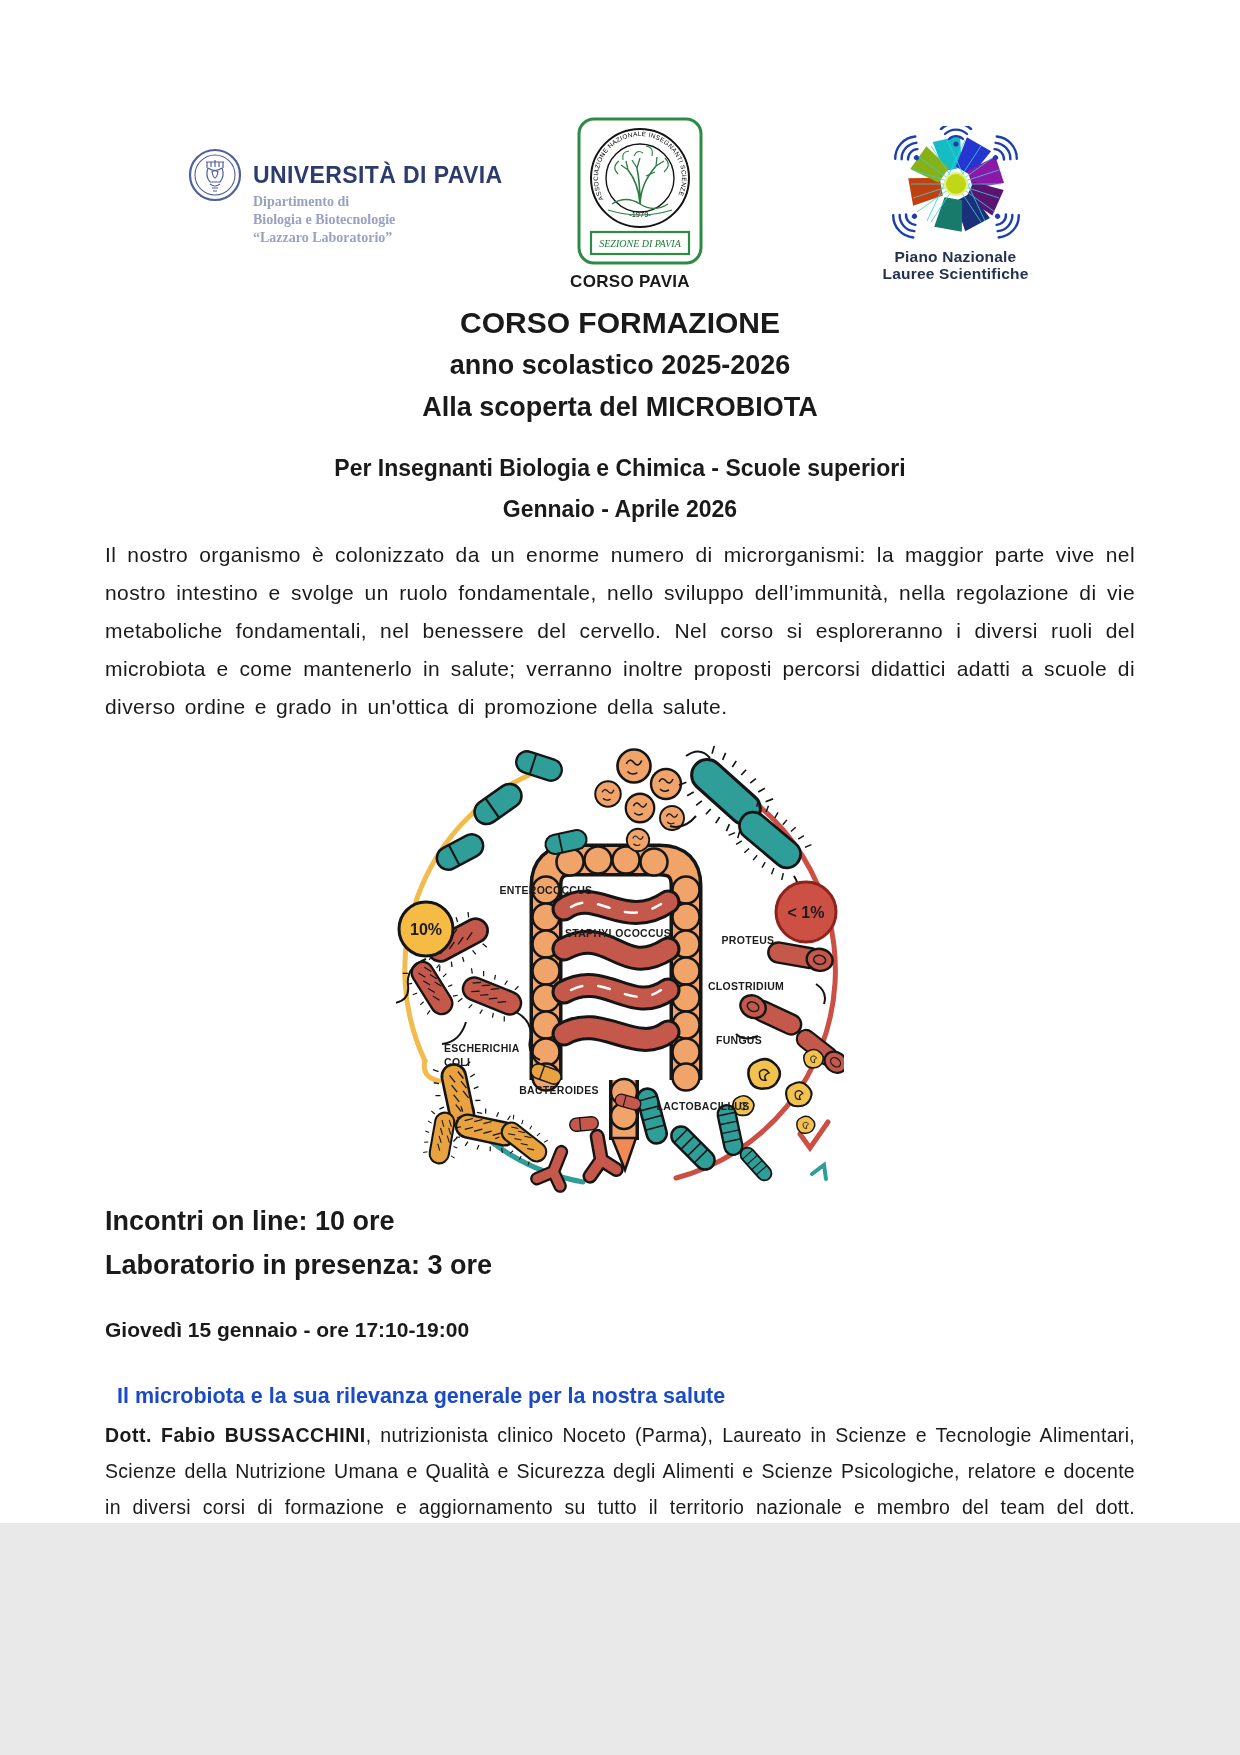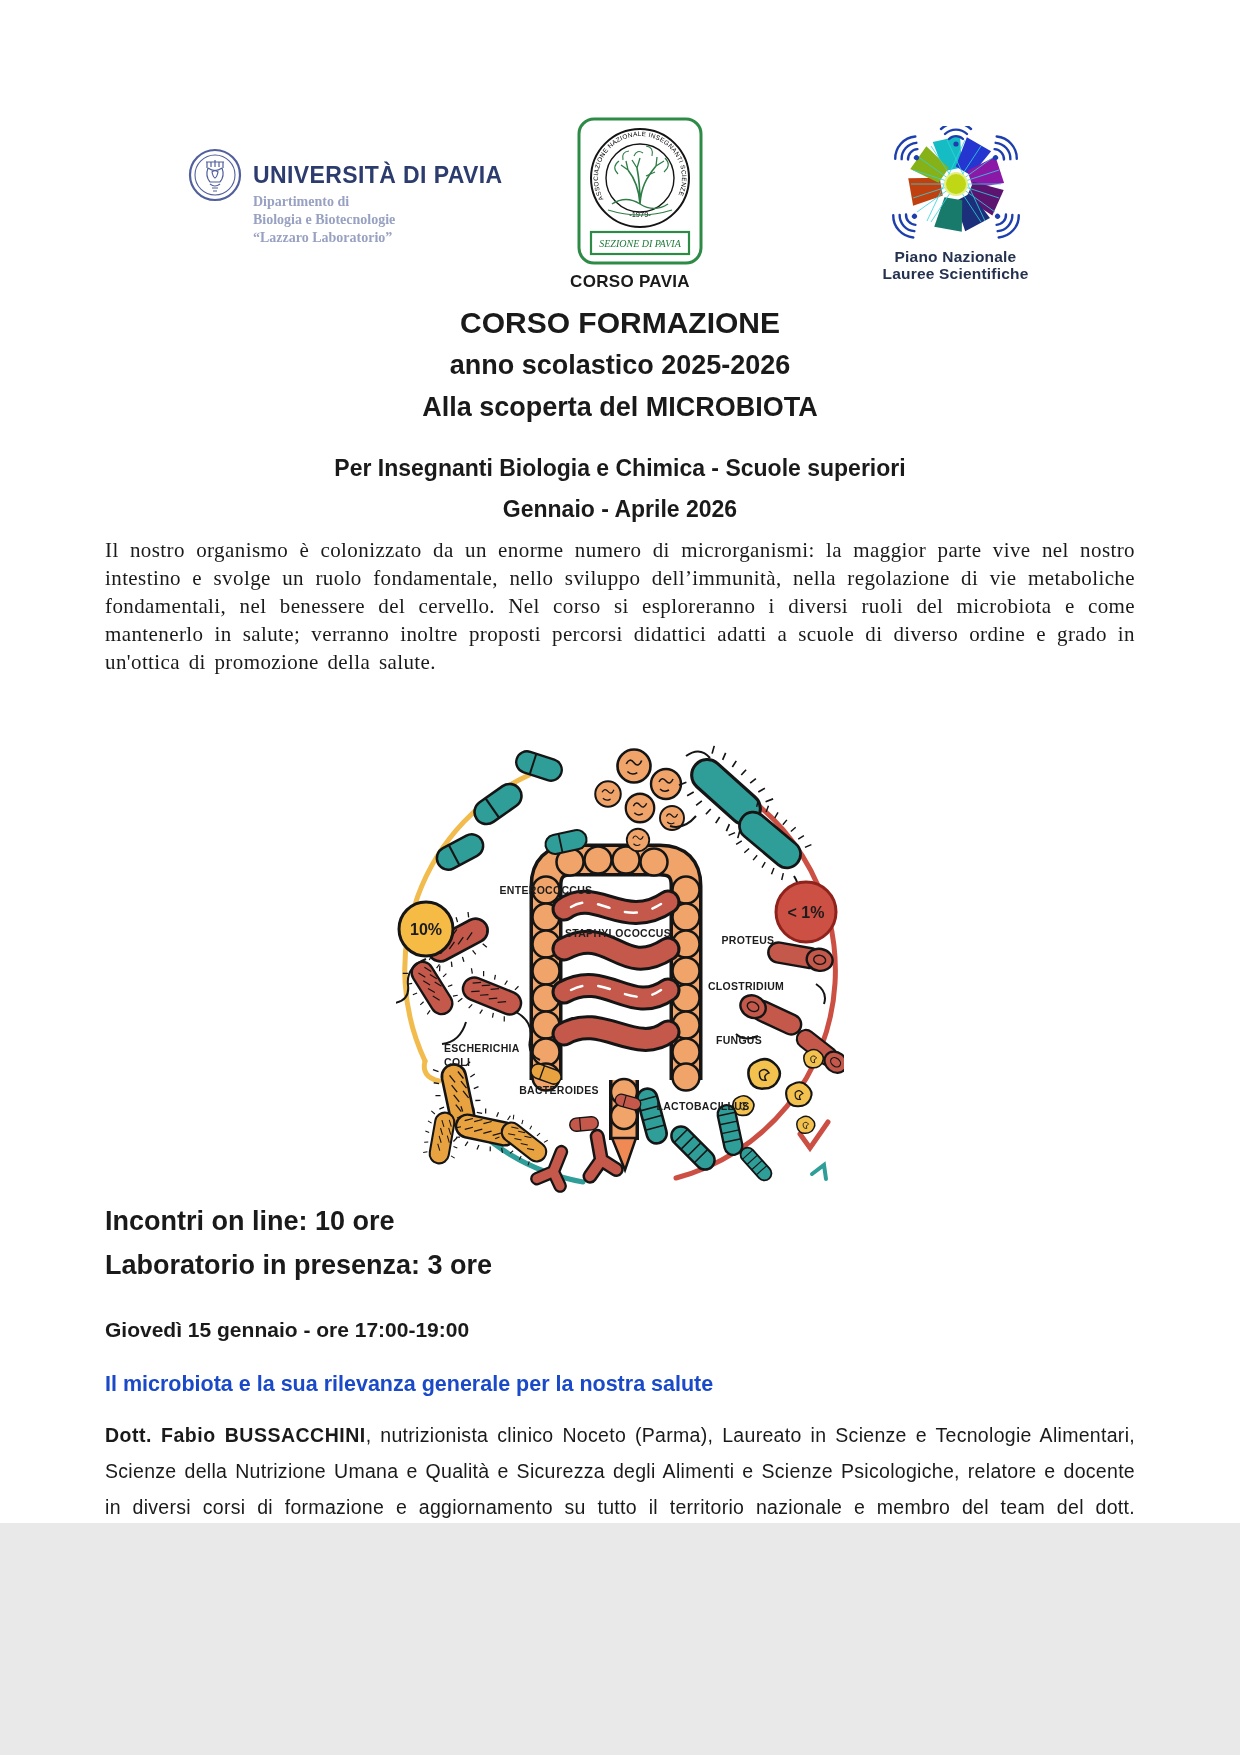--- a/index.html
+++ b/index.html
@@ -21,21 +21,21 @@
   .logo-pnls{left:868px;top:126px;width:175px;text-align:center;}
   .pnls-text{font-size:15.5px;font-weight:bold;color:#25324f;line-height:1.08;letter-spacing:.2px;margin-top:1px;}
 
   
   .t-corso{top:306px;font-size:30px;font-weight:bold;}
   .t-anno{top:350px;font-size:27px;font-weight:bold;}
   .t-main{top:392px;font-size:27px;font-weight:bold;}
   .t-aud{top:455px;font-size:23px;font-weight:bold;}
   .t-per{top:496px;font-size:23px;font-weight:bold;}
 
-  .intro{top:536px;font-size:21px;line-height:28px;letter-spacing:.4px;word-spacing:3px;font-family:Liberation Serif, serif;}
+  .intro{top:536px;font-size:21px;line-height:38px;letter-spacing:.4px;word-spacing:3px;}
 
   .illu{left:396px;top:744px;width:448px;height:452px;}
   .illu svg text{font-family:"Liberation Sans",sans-serif;font-weight:bold;fill:#1c1c1c;}
 
   .s-online{top:1206px;font-size:27px;font-weight:bold;}
   .s-lab{top:1250px;font-size:27px;font-weight:bold;}
   .s-d1{top:1318px;font-size:21px;font-weight:bold;}
   .s-t1{top:1372px;font-size:21.5px;font-weight:bold;color:#1b4ac9;}
   .bio{top:1417px;font-size:19.5px;line-height:36px;letter-spacing:.3px;word-spacing:1.5px;}
   .bio b{letter-spacing:.5px;}
@@ -305,19 +305,19 @@
         <text x="343" y="300" text-anchor="middle">FUNGUS</text>
         <text x="163" y="350" text-anchor="middle">BACTEROIDES</text>
         <text x="307" y="366" text-anchor="middle">LACTOBACILLUS</text>
       </g>
     </svg>
   </div>
 
   <h2 class="abs col s-online" style="margin:0;">Incontri on line: 10 ore</h2>
   <h2 class="abs col s-lab" style="margin:0;">Laboratorio in presenza: 3 ore</h2>
 
-  <h3 class="abs col s-d1" style="margin:0;">Giovedì 15 gennaio - ore 17:00-19:00</h3>
-  <h3 class="abs col s-t1" style="margin:0;">Il microbiota e la sua rilevanza generale per la nostra salute</h3>
+  <h3 class="abs col s-d1" style="margin:0;">Giovedì 15 gennaio - ore 17:10-19:00</h3>
+  <h3 class="abs col s-t1" style="margin:12px;">Il microbiota e la sua rilevanza generale per la nostra salute</h3>
   <p class="abs col just bio" style="margin:0;"><b>Dott. Fabio BUSSACCHINI</b><span>, nutrizionista clinico Noceto (Parma), Laureato in Scienze e Tecnologie Alimentari, Scienze della Nutrizione Umana e Qualità e Sicurezza degli Alimenti e Scienze Psicologiche, relatore e docente in diversi corsi di formazione e aggiornamento su tutto il territorio nazionale e membro del team del dott. Luciano Lozio del Centro Studi di Probiotica e Nutrizione.</span></p>
 
   <h3 class="abs col s-d2" style="margin:0;">Giovedì 5 Febbraio - ore 16:00-18:00</h3>
 
 </div>
 
 </body></html>

